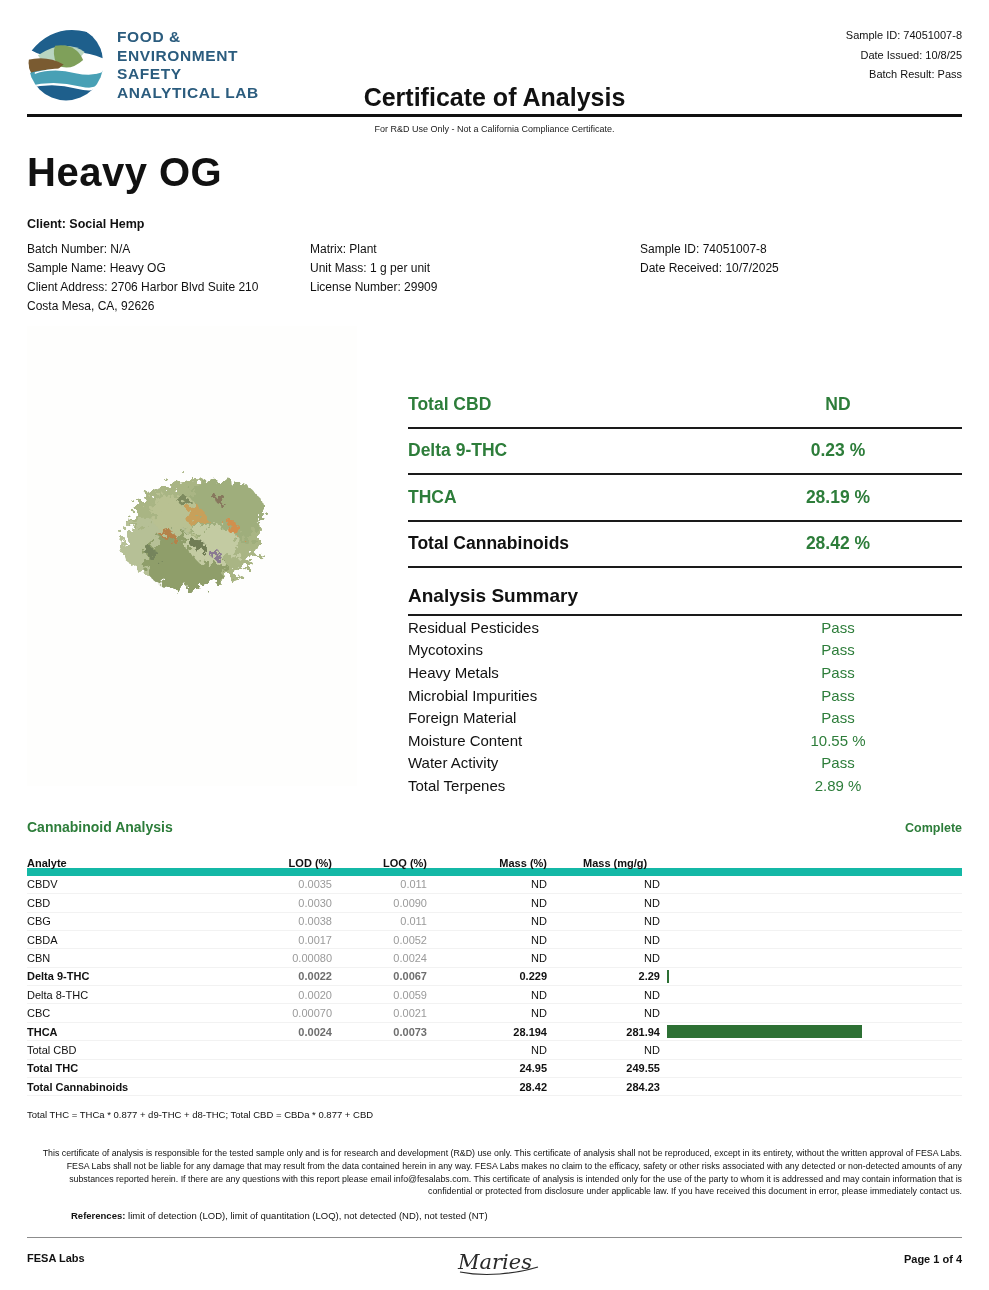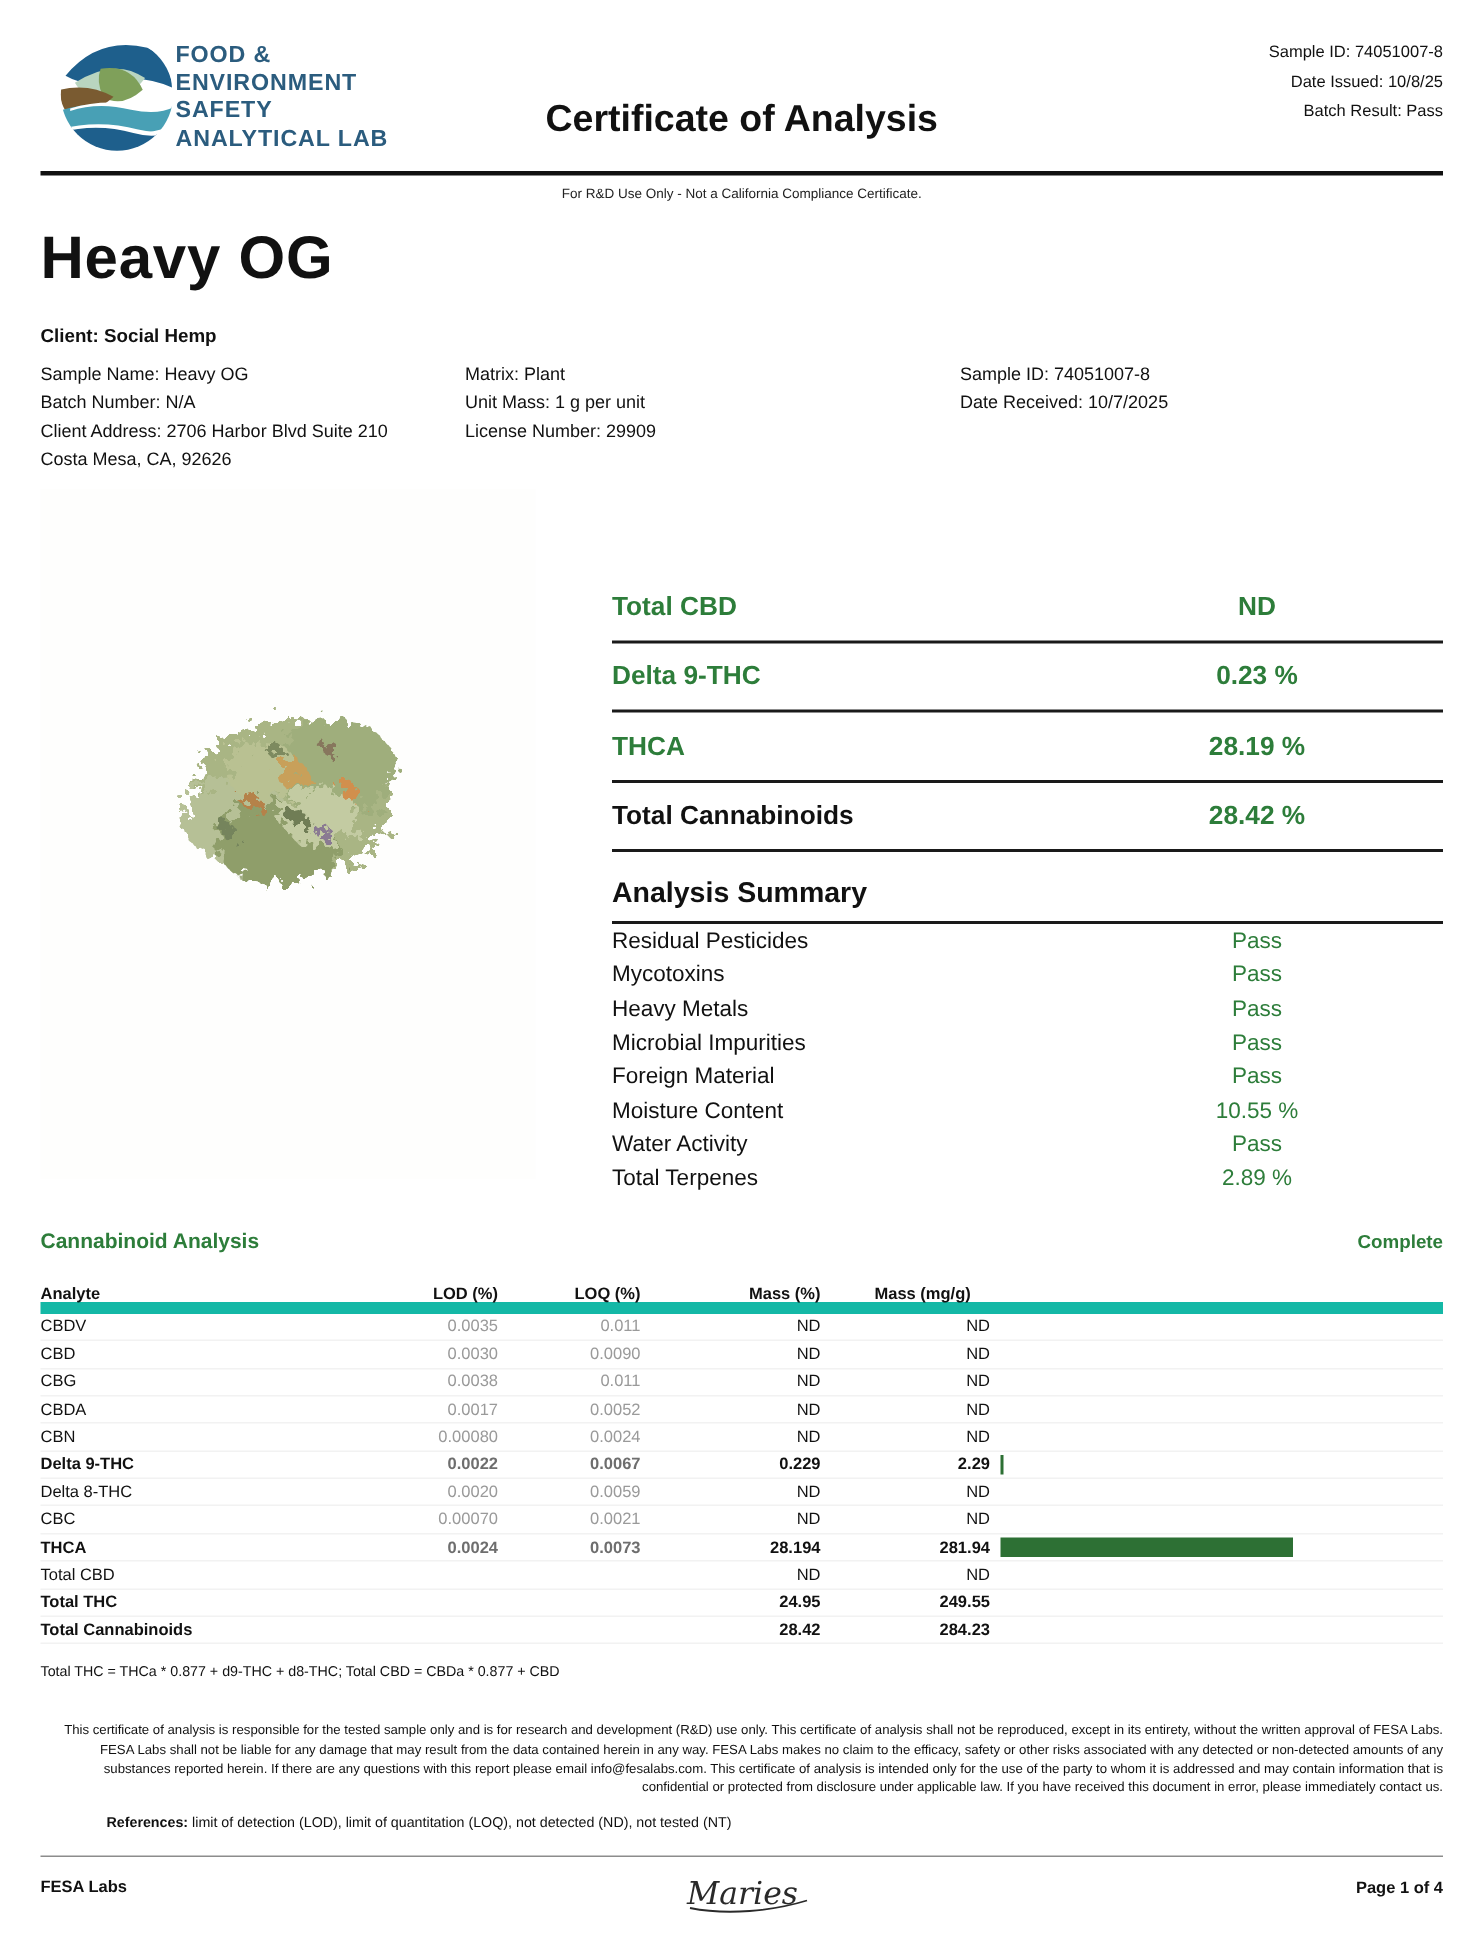--- a/index.html
+++ b/index.html
@@ -5,25 +5,25 @@
   * { margin:0; padding:0; box-sizing:border-box; }
   html,body { background:#fff; }
   body {
     width:989px; height:1290px; overflow:hidden; position:relative;
     font-family:"Liberation Sans", sans-serif; color:#111;
   }
   .content { padding:0 27px; }
 
   
   .header { position:relative; height:114px; }
-  .logo-wrap { position:absolute; left:12px; top:24px; display:flex; align-items:center; }
+  .logo-wrap { position:absolute; left:0; top:24px; display:flex; align-items:center; gap:12px; }
   .logo-mark { width:78px; height:78px; }
   .logo-text { margin-top:4px; font-weight:bold; font-size:15.5px; line-height:18.5px; letter-spacing:0.6px; color:#2b5c7e; }
   .hdr-meta { position:absolute; right:0; top:26px; text-align:right; font-size:11px; line-height:19.5px; }
-  .coa-title { position:absolute; left:0; right:0; bottom:20px; text-align:center; font-size:25px; font-weight:bold; }
+  .coa-title { position:absolute; left:0; right:0; bottom:2px; text-align:center; font-size:25px; font-weight:bold; }
   .rule-thick { border-top:3px solid #101010; }
   .rd-note { text-align:center; font-size:9px; margin-top:7px; color:#222; }
 
   
   h1.sample-name { font-size:40px; font-weight:bold; margin-top:16px; letter-spacing:0.5px; }
   .client-line { font-size:12.5px; font-weight:bold; margin-top:22px; }
   .info-grid { display:flex; margin-top:9px; font-size:12px; line-height:19px; }
   .info-col-left { width:283px; }
   .info-col-mid { width:330px; }
   .info-col-right { flex:1; }
@@ -119,22 +119,22 @@
     </div>
     <div class="coa-title">Certificate of Analysis</div>
   </div>
   <div class="rule-thick"></div>
   <div class="rd-note">For R&amp;D Use Only - Not a California Compliance Certificate.</div>
 
   <h1 class="sample-name">Heavy OG</h1>
   <div class="client-line">Client: Social Hemp</div>
   <div class="info-grid">
     <div class="info-col-left" id="info-left">
+        <div>Batch Number: N/A</div>
         <div>Sample Name: Heavy OG</div>
-        <div>Batch Number: N/A</div>
         <div>Client Address: 2706 Harbor Blvd Suite 210</div>
         <div>Costa Mesa, CA, 92626</div>
       </div>
     <div class="info-col-mid" id="info-mid">
         <div>Matrix: Plant</div>
         <div>Unit Mass: 1 g per unit</div>
         <div>License Number: 29909</div>
       </div>
     <div class="info-col-right" id="info-right">
         <div>Sample ID: 74051007-8</div>

